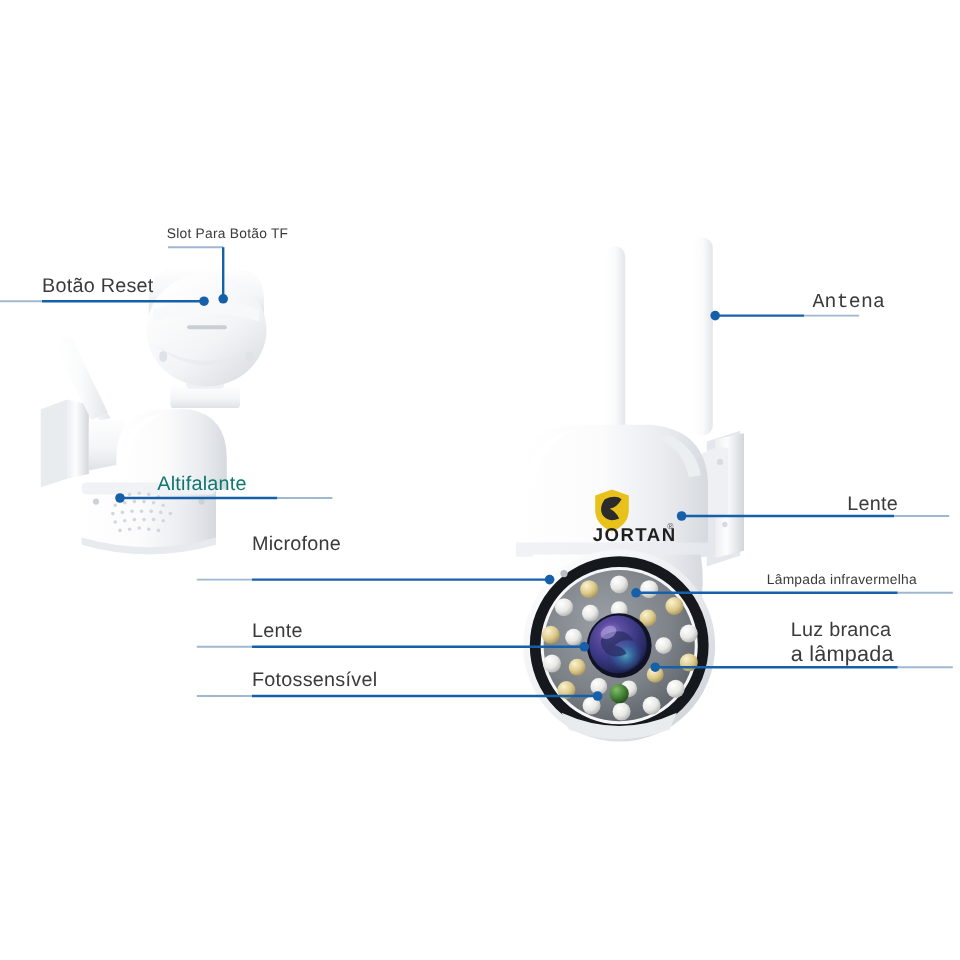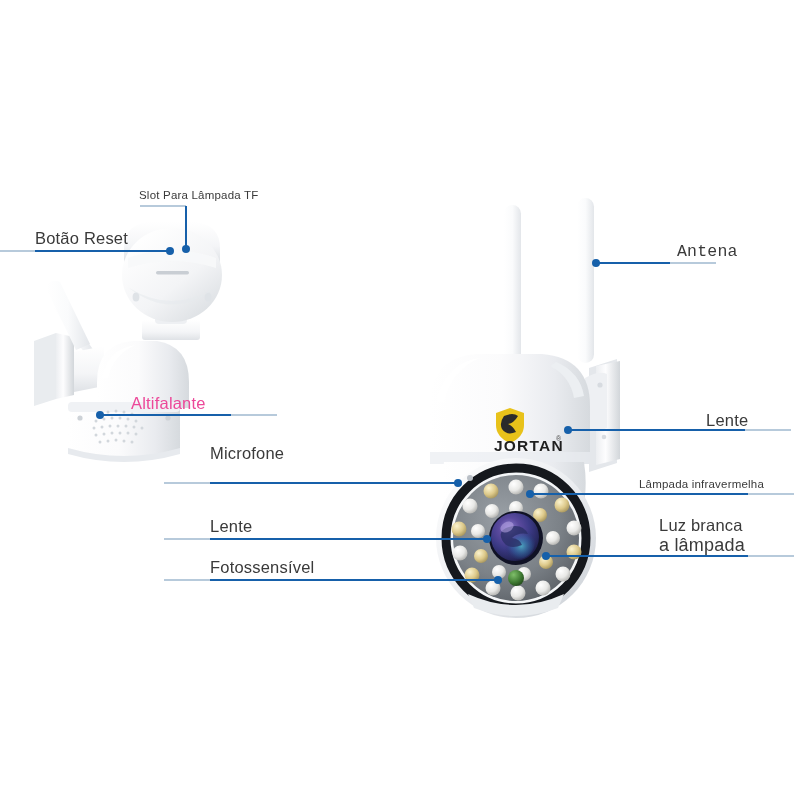--- a/index.html
+++ b/index.html
@@ -269,26 +269,26 @@
         <line x1="210" y1="539" x2="487" y2="539" stroke="#1660aa" stroke-width="2"></line>
         <circle cx="487" cy="539" r="4" fill="#1660aa"></circle>
         <line x1="164" y1="580" x2="210" y2="580" stroke="#9fb8cf" stroke-width="1.6"></line>
         <line x1="210" y1="580" x2="498" y2="580" stroke="#1660aa" stroke-width="2"></line>
         <circle cx="498" cy="580" r="4" fill="#1660aa"></circle>
       </g>
   </svg>
 
   <div id="callout-labels">
       <div class="label lbl-sm" style="left: 139px; top: 189px; color: rgb(58, 58, 58);">
-        <div>Slot Para Lâmpada TF</div>
+        <div>Slot Para Botão TF</div>
       </div>
       <div class="label lbl-lg" style="left: 35px; top: 229px; color: rgb(58, 58, 58);">
         <div>Botão Reset</div>
       </div>
-      <div class="label lbl-lg" style="left: 131px; top: 394px; color: #ec4899; text-align: right;">
+      <div class="label lbl-lg" style="left: 131px; top: 394px; color: #0f766e; text-align: right;">
         <div>Altifalante</div>
       </div>
       <div class="label lbl-lg" style="left: 677px; top: 243px; color: rgb(58, 58, 58); font-family: Liberation Mono, monospace;">
         <div>Antena</div>
       </div>
       <div class="label lbl-lg" style="left: 706px; top: 411px; color: rgb(58, 58, 58);">
         <div>Lente</div>
       </div>
       <div class="label lbl-sm" style="left: 639px; top: 478px; color: rgb(58, 58, 58);">
         <div>Lâmpada infravermelha</div>

